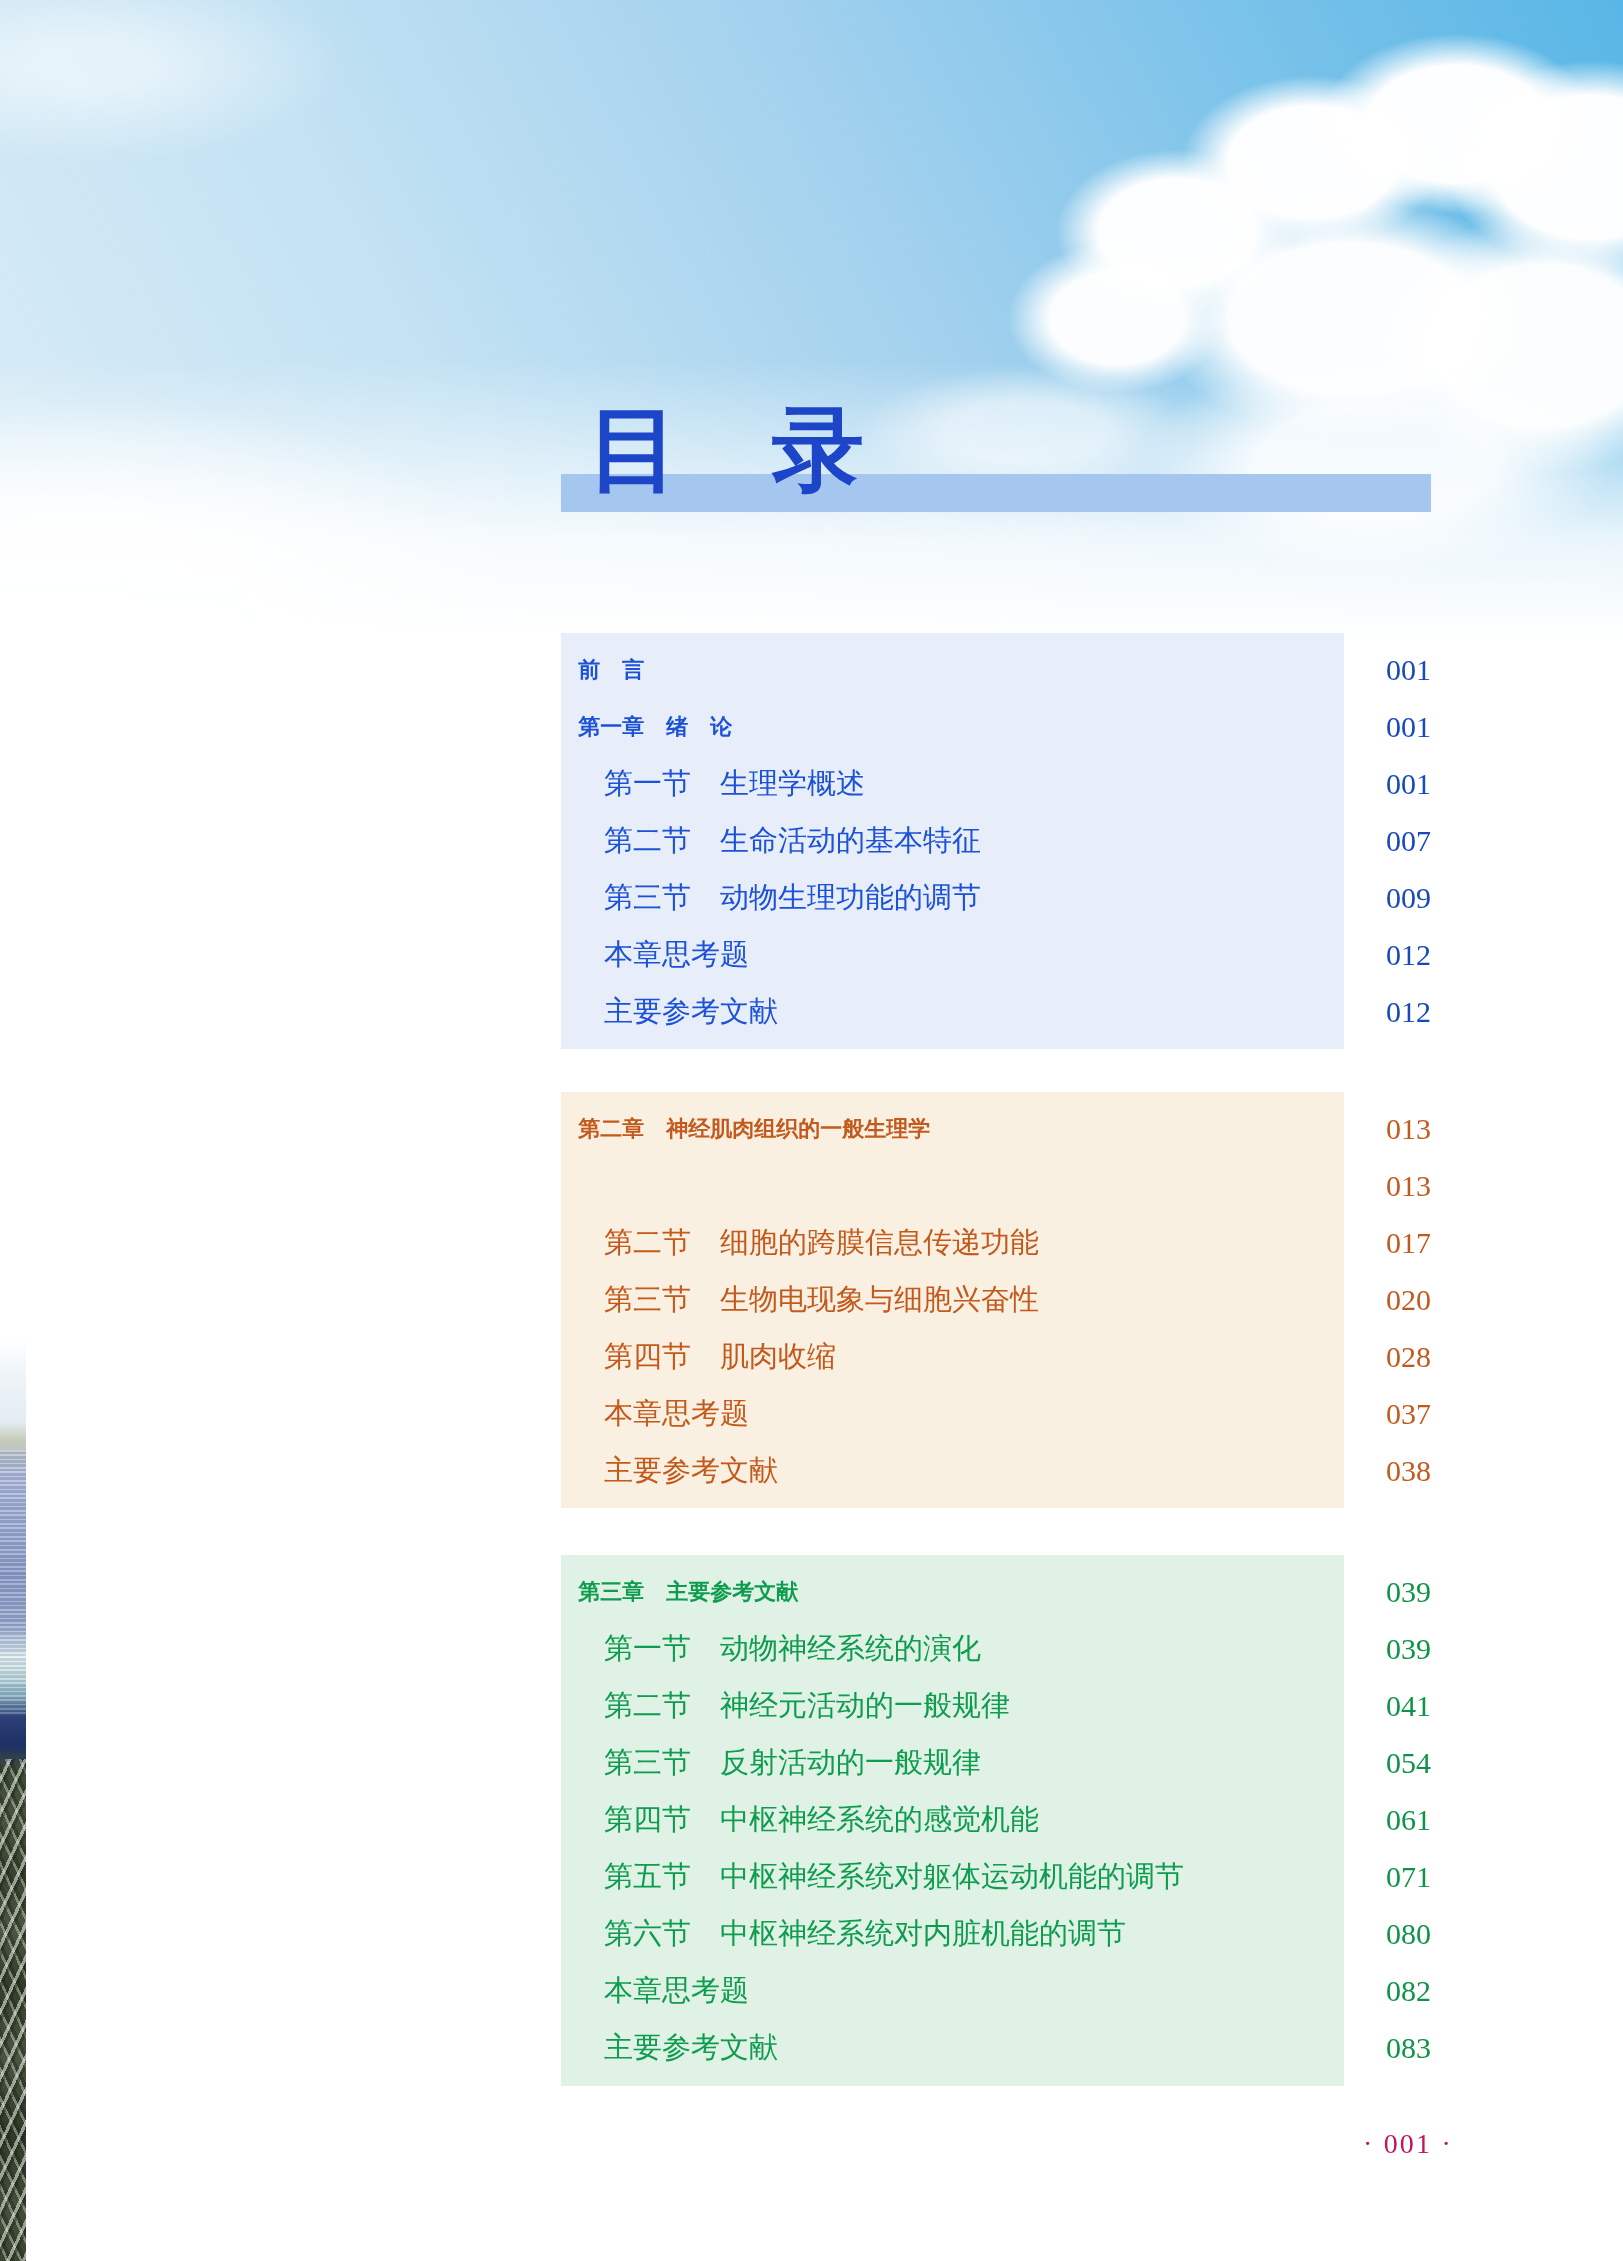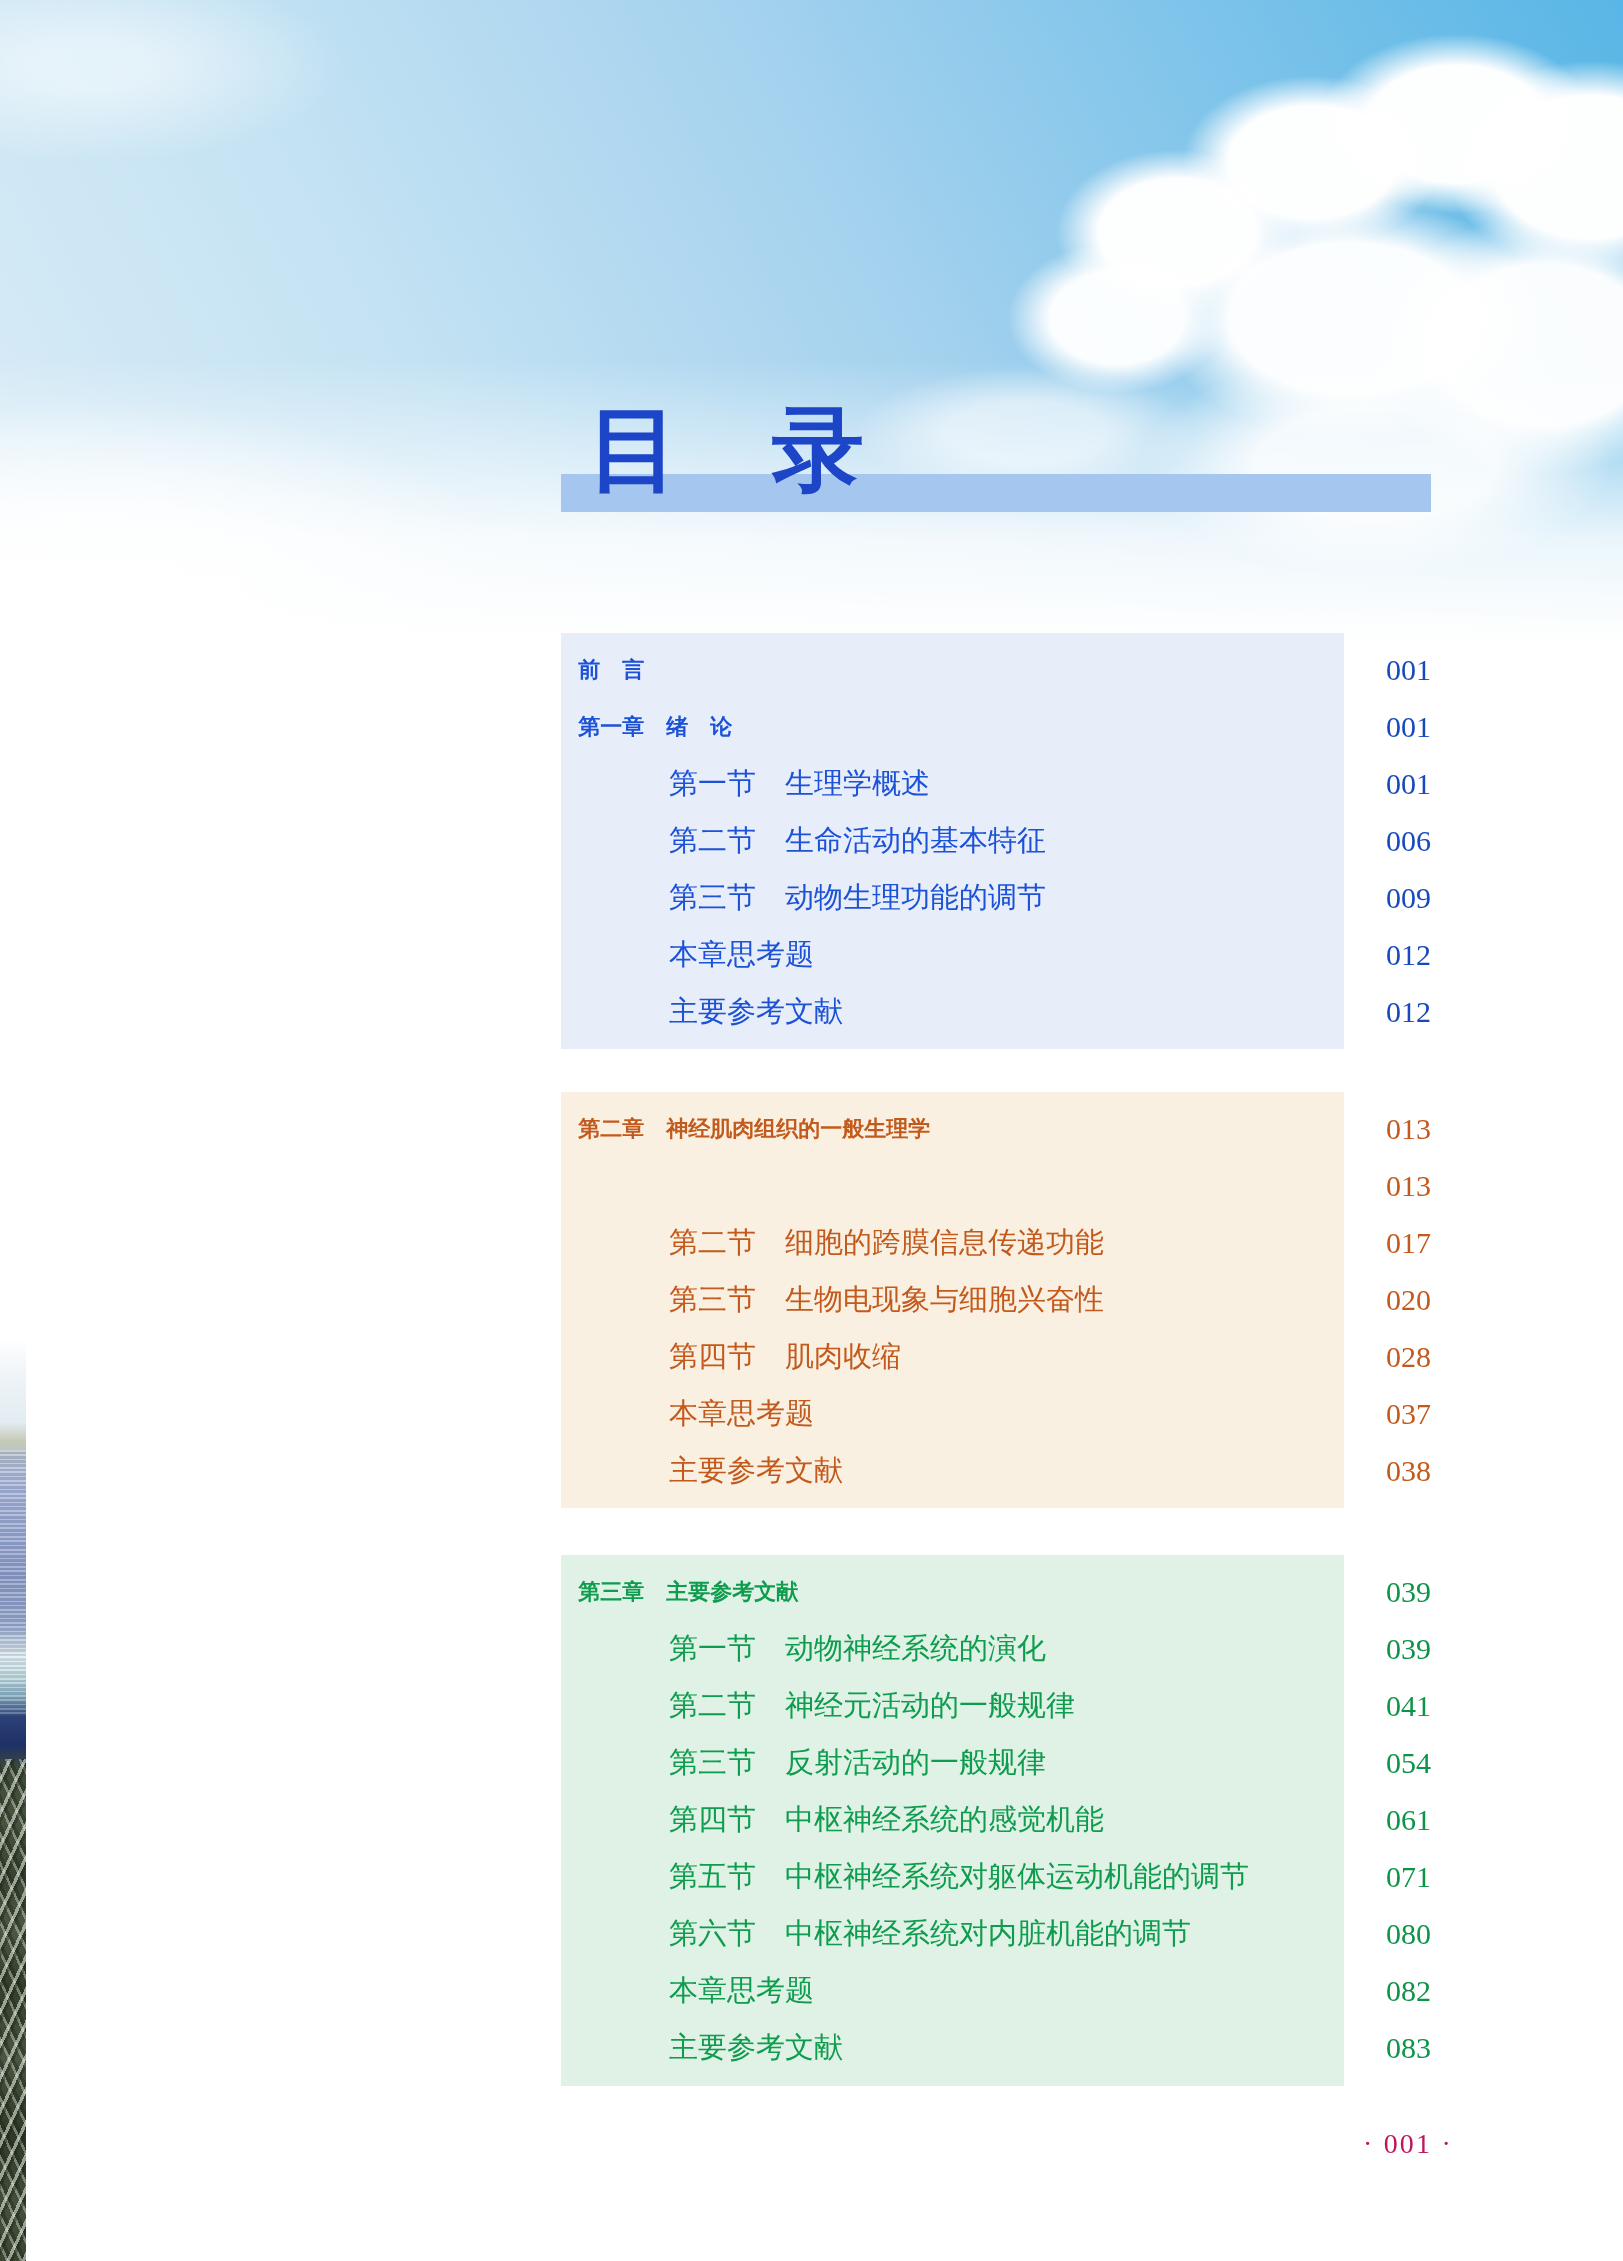--- a/index.html
+++ b/index.html
@@ -83,21 +83,21 @@
   .toc-row{
     position:relative;height:57px;
     display:flex;align-items:center;
   }
   .toc-label{
     font-size:29px;color:var(--fg);
     font-family:"DejaVu Serif","Liberation Serif",serif;
     white-space:pre;
   }
   .indent-0 .toc-label{padding-left:17.3px;}
-  .indent-1 .toc-label{padding-left:108px;}
+  .indent-1 .toc-label{padding-left:43px;}
   .chapter .toc-label{font-weight:bold;font-size:22px;}
   .toc-page-num{
     margin-left:auto;width:87px;text-align:right;
     font-size:30px;color:var(--num);
     font-family:"Liberation Serif","DejaVu Serif",serif;
   }
 
   
   .footer-pagenum{
     position:absolute;top:2128px;right:171px;
@@ -124,21 +124,21 @@
       <div class="toc-row chapter indent-0">
         <span class="toc-label">第一章　绪　论</span>
         <span class="toc-page-num">001</span>
       </div>
       <div class="toc-row indent-1">
         <span class="toc-label">第一节　生理学概述</span>
         <span class="toc-page-num">001</span>
       </div>
       <div class="toc-row indent-1">
         <span class="toc-label">第二节　生命活动的基本特征</span>
-        <span class="toc-page-num">006</span>
+        <span class="toc-page-num">007</span>
       </div>
       <div class="toc-row indent-1">
         <span class="toc-label">第三节　动物生理功能的调节</span>
         <span class="toc-page-num">009</span>
       </div>
       <div class="toc-row indent-1">
         <span class="toc-label">本章思考题</span>
         <span class="toc-page-num">012</span>
       </div>
       <div class="toc-row indent-1">

